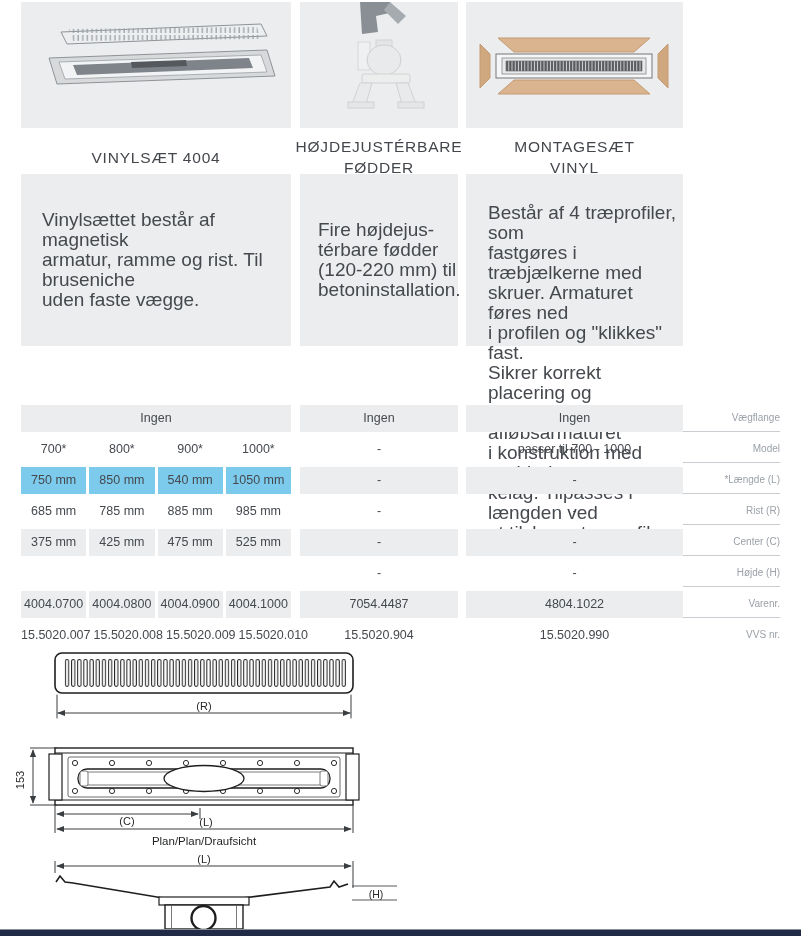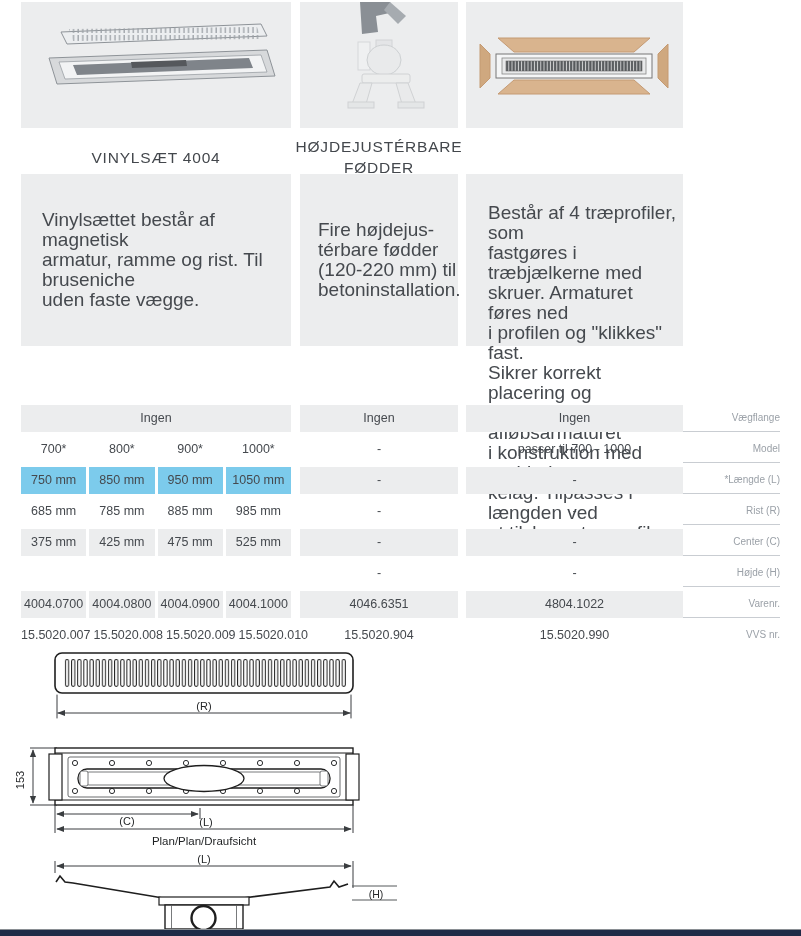--- a/index.html
+++ b/index.html
@@ -81,20 +81,22 @@
       <polygon points="202,42 192,52 192,76 202,86" fill="#CFA87F" stroke="#C49A73"></polygon>
       <rect x="30" y="52" width="156" height="24" fill="#f5f6f7" stroke="#777" stroke-width="1"></rect>
       <rect x="36" y="56" width="144" height="16" fill="#e8e9ea" stroke="#888" stroke-width="0.8"></rect>
       <rect x="40" y="59" width="136" height="10" fill="url(#p3)" stroke="#666" stroke-width="0.6"></rect>
     </svg>
   </div>
 
   <div class="title col1">VINYLSÆT 4004</div>
   <div class="title col2">HØJDEJUSTÉRBARE
 FØDDER</div>
+  <div class="title col3">MONTAGESÆT
+VINYL</div>
 
   <div class="descbox col1 vcenter" style="padding-left:21px;padding-right:10px;">
     <div>Vinylsættet består af magnetisk
 armatur, ramme og rist. Til bruseniche
 uden faste vægge.</div>
   </div>
   <div class="descbox col2 vcenter" style="padding-left:18px;padding-right:4px;">
     <div>Fire højdejus-
 térbare fødder
 (120-220 mm) til
@@ -129,21 +131,21 @@
           <div class="cell">1000*</div>
         </div>
         <div class="g2">-</div>
         <div class="g3">passer til 700 - 1000</div>
         <div class="rlabel">Model</div>
       </div>
       <div class="trow blue">
         <div class="g1">
           <div class="cell">750 mm</div>
           <div class="cell">850 mm</div>
-          <div class="cell">950 mm</div>
+          <div class="cell">540 mm</div>
           <div class="cell">1050 mm</div>
         </div>
         <div class="g2">-</div>
         <div class="g3">-</div>
         <div class="rlabel">*Længde (L)</div>
       </div>
       <div class="trow white">
         <div class="g1">
           <div class="cell">685 mm</div>
           <div class="cell">785 mm</div>
@@ -170,21 +172,21 @@
         <div class="g3">-</div>
         <div class="rlabel">Højde (H)</div>
       </div>
       <div class="trow gray">
         <div class="g1">
           <div class="cell">4004.0700</div>
           <div class="cell">4004.0800</div>
           <div class="cell">4004.0900</div>
           <div class="cell">4004.1000</div>
         </div>
-        <div class="g2">4046.6351</div>
+        <div class="g2">7054.4487</div>
         <div class="g3">4804.1022</div>
         <div class="rlabel">Varenr.</div>
       </div>
       <div class="trow white">
         <div class="g1">
           <div class="cell">15.5020.007</div>
           <div class="cell">15.5020.008</div>
           <div class="cell">15.5020.009</div>
           <div class="cell">15.5020.010</div>
         </div>

